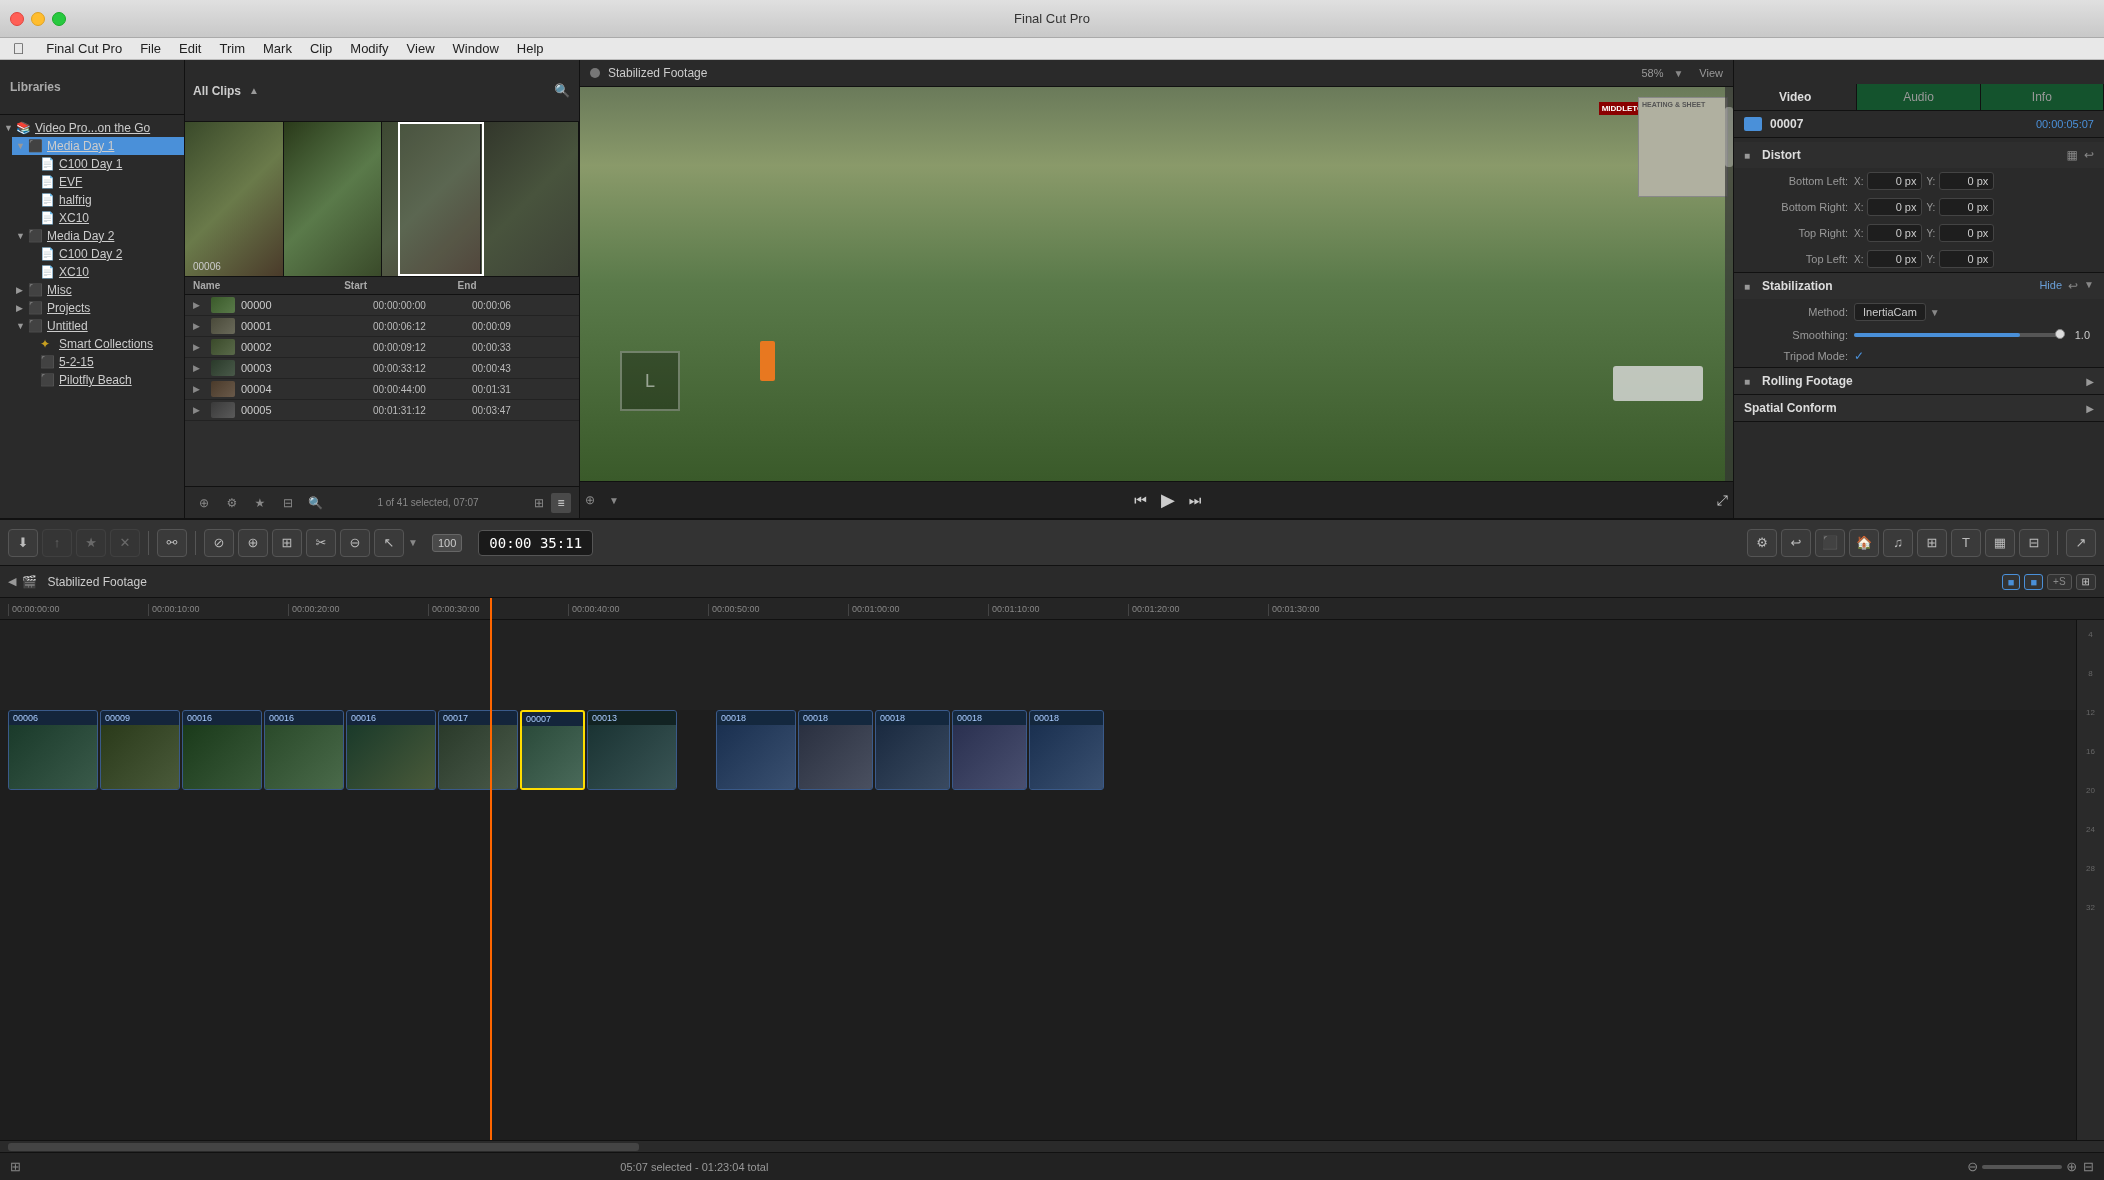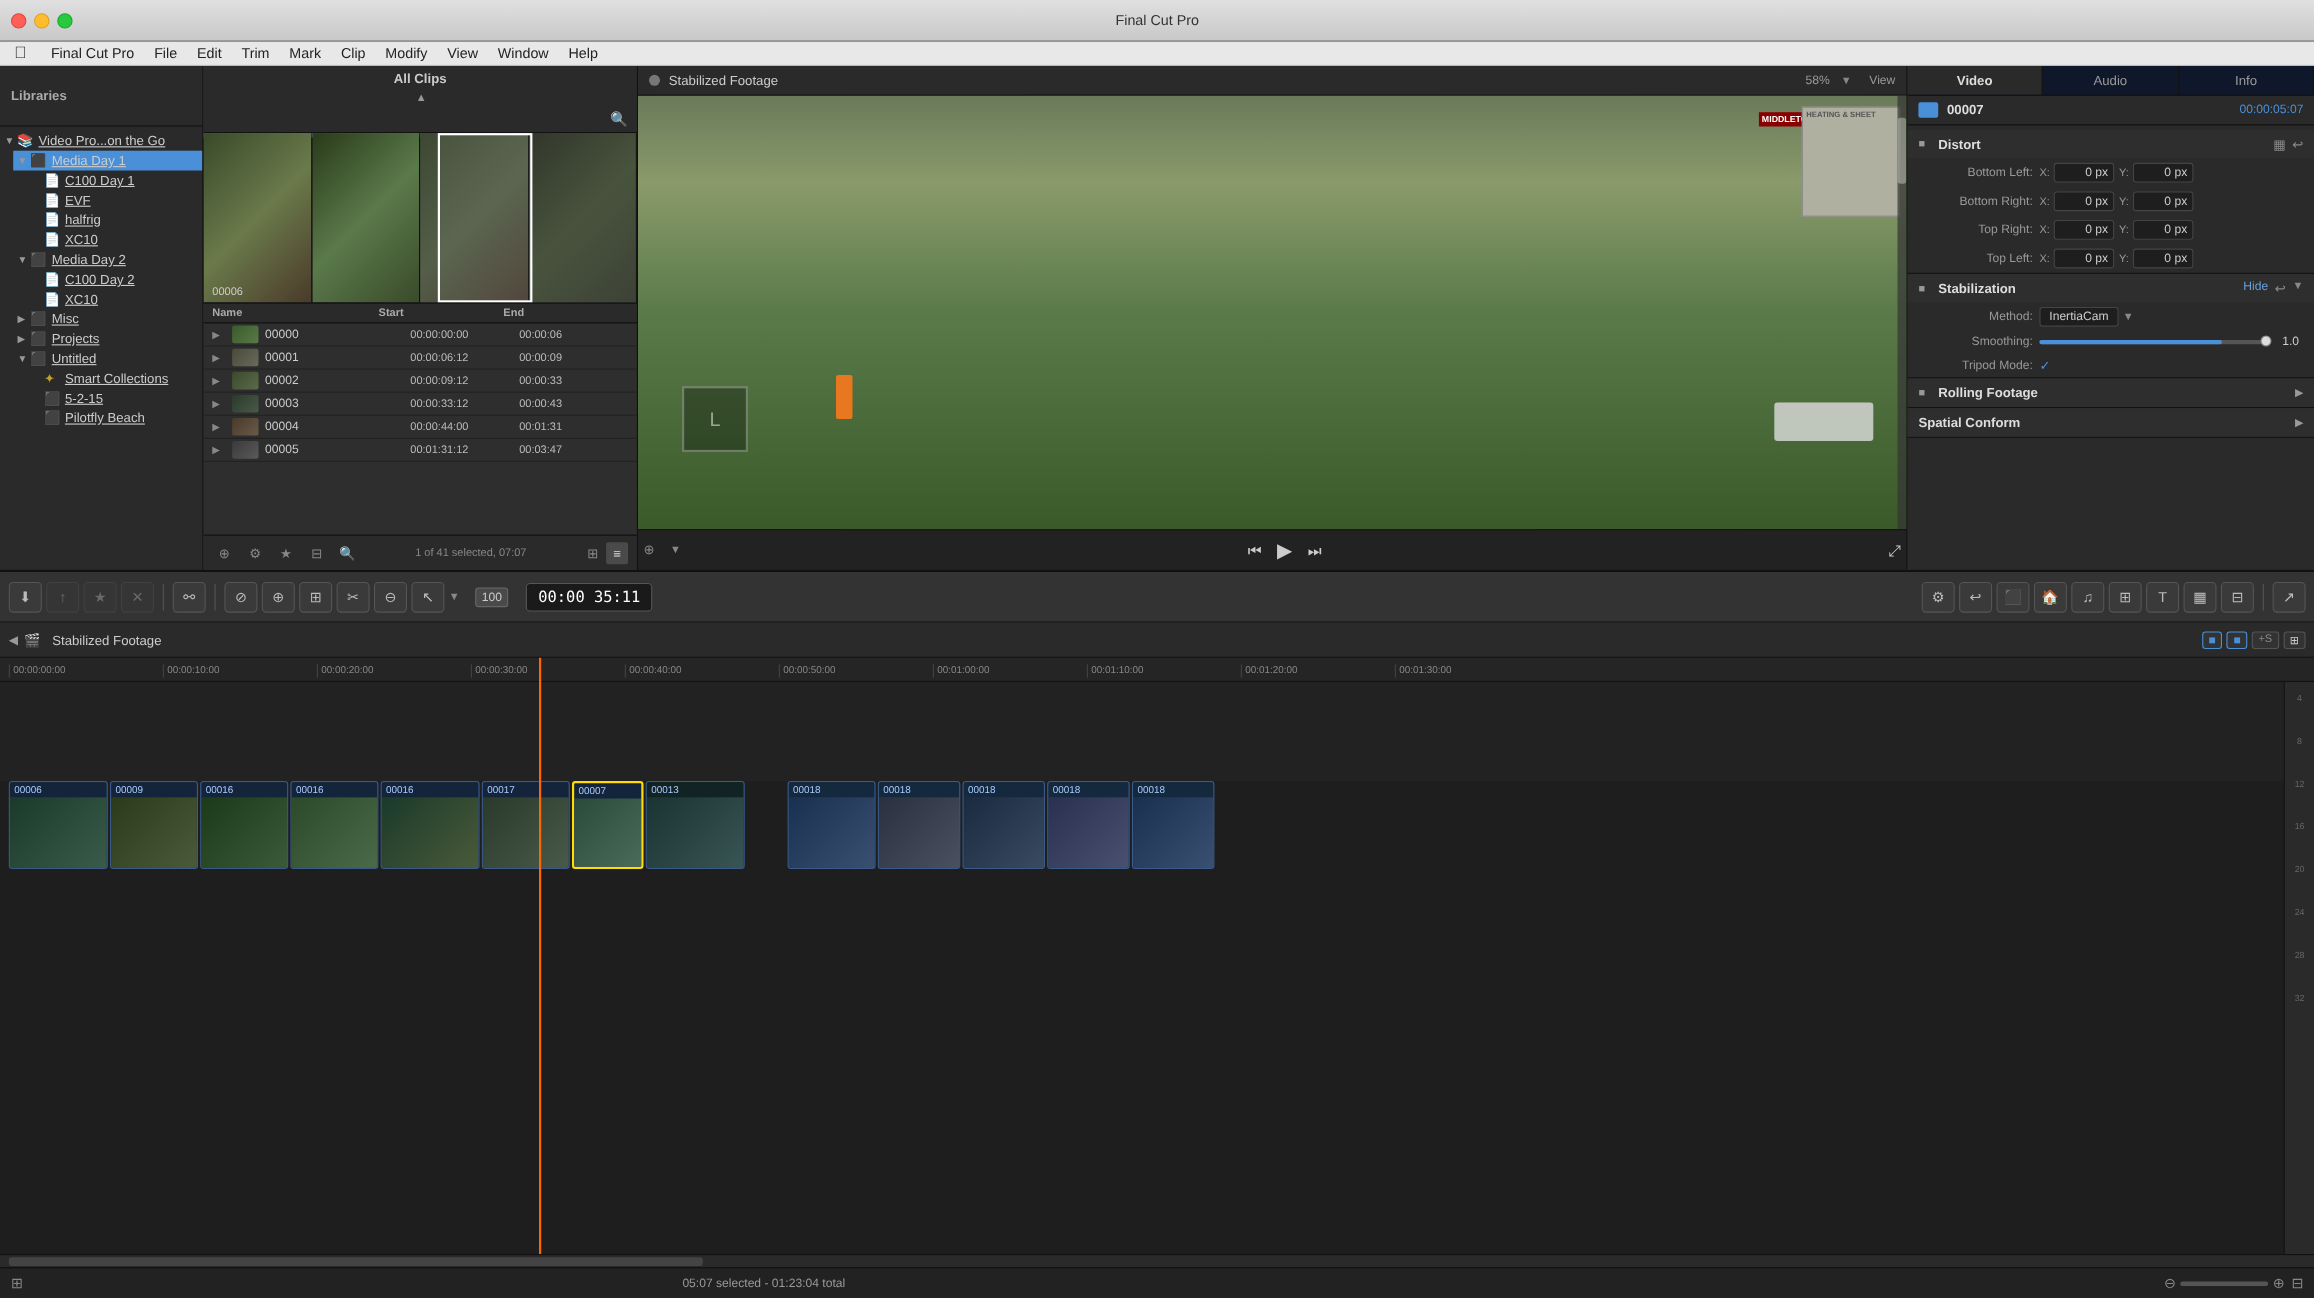--- a/index.html
+++ b/index.html
@@ -107,25 +107,24 @@
     .clips-panel {
       width: 395px;
       background: #2e2e2e;
       border-right: 1px solid #111;
       display: flex;
       flex-direction: column;
     }
     .clips-header {
       display: flex;
       align-items: center;
-      padding: 4px 8px;
+      padding: 23px 8px;
       border-bottom: 1px solid #111;
       background: #2a2a2a;
       gap: 6px;
-      flex-direction: column;
     }
     .clips-title {
       font-size: 12px;
       font-weight: 600;
       color: #ccc;
     }
     .sort-btn {
       font-size: 10px;
       color: #999;
       cursor: pointer;
@@ -254,22 +253,23 @@
 
     
     .inspector-panel {
       width: 370px;
       background: #2a2a2a;
       display: flex;
       flex-direction: column;
     }
     .inspector-tabs {
       display: flex;
-      background: #0f172a;
+      background: #14532d;
       border-bottom: 1px solid #111;
+      margin-top: 24px;
     }
     .inspector-tab {
       flex: 1;
       text-align: center;
       padding: 6px 4px;
       font-size: 12px;
       color: #999;
       cursor: pointer;
       border-right: 1px solid #111;
     }

